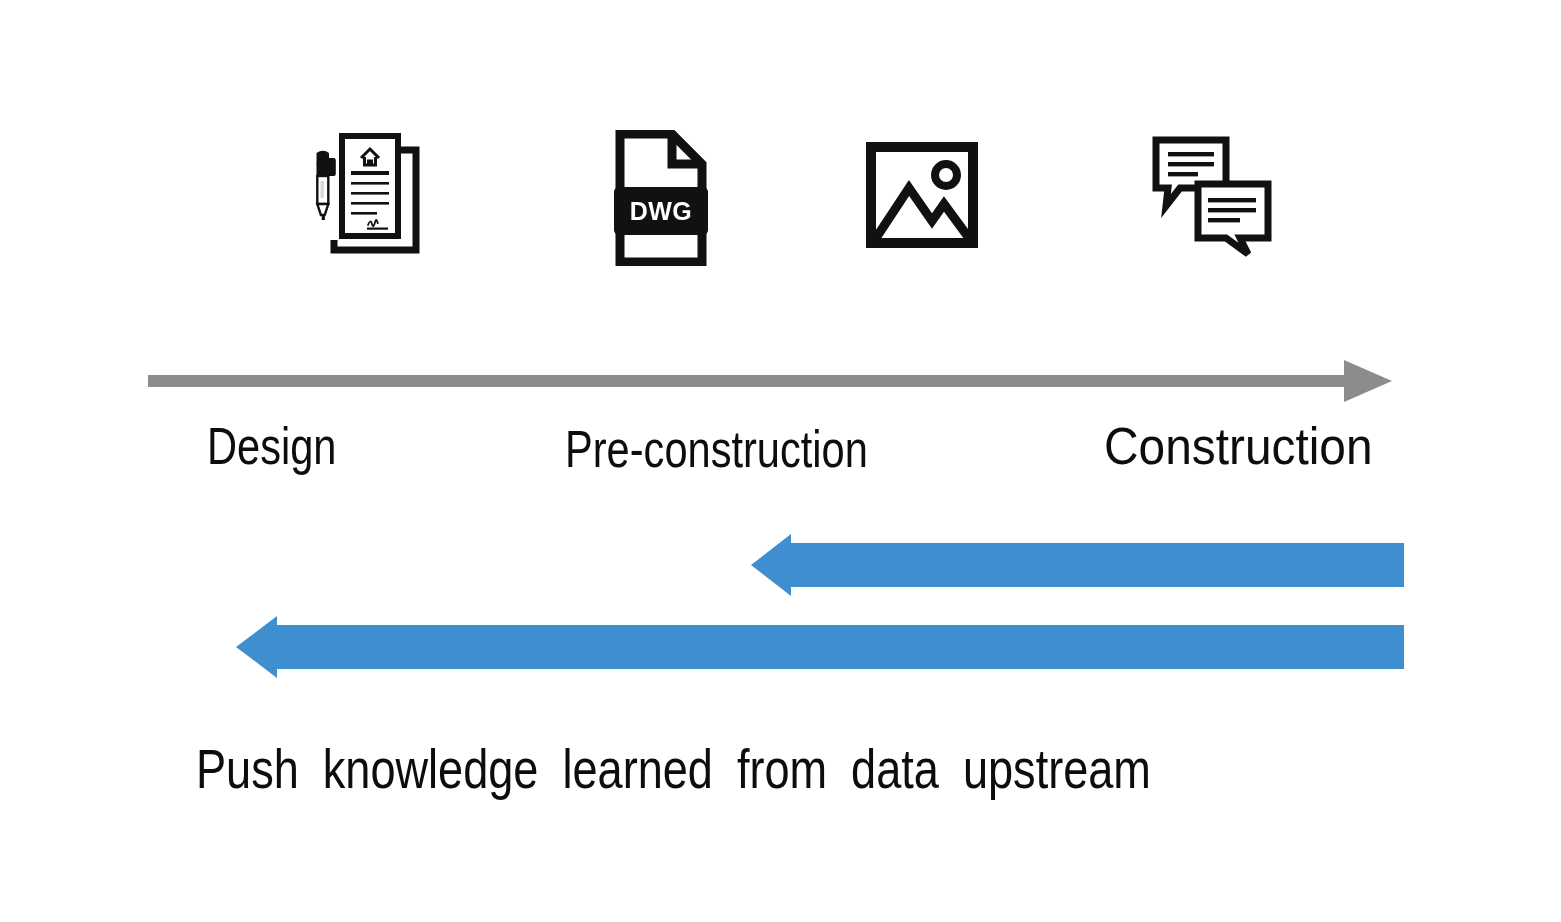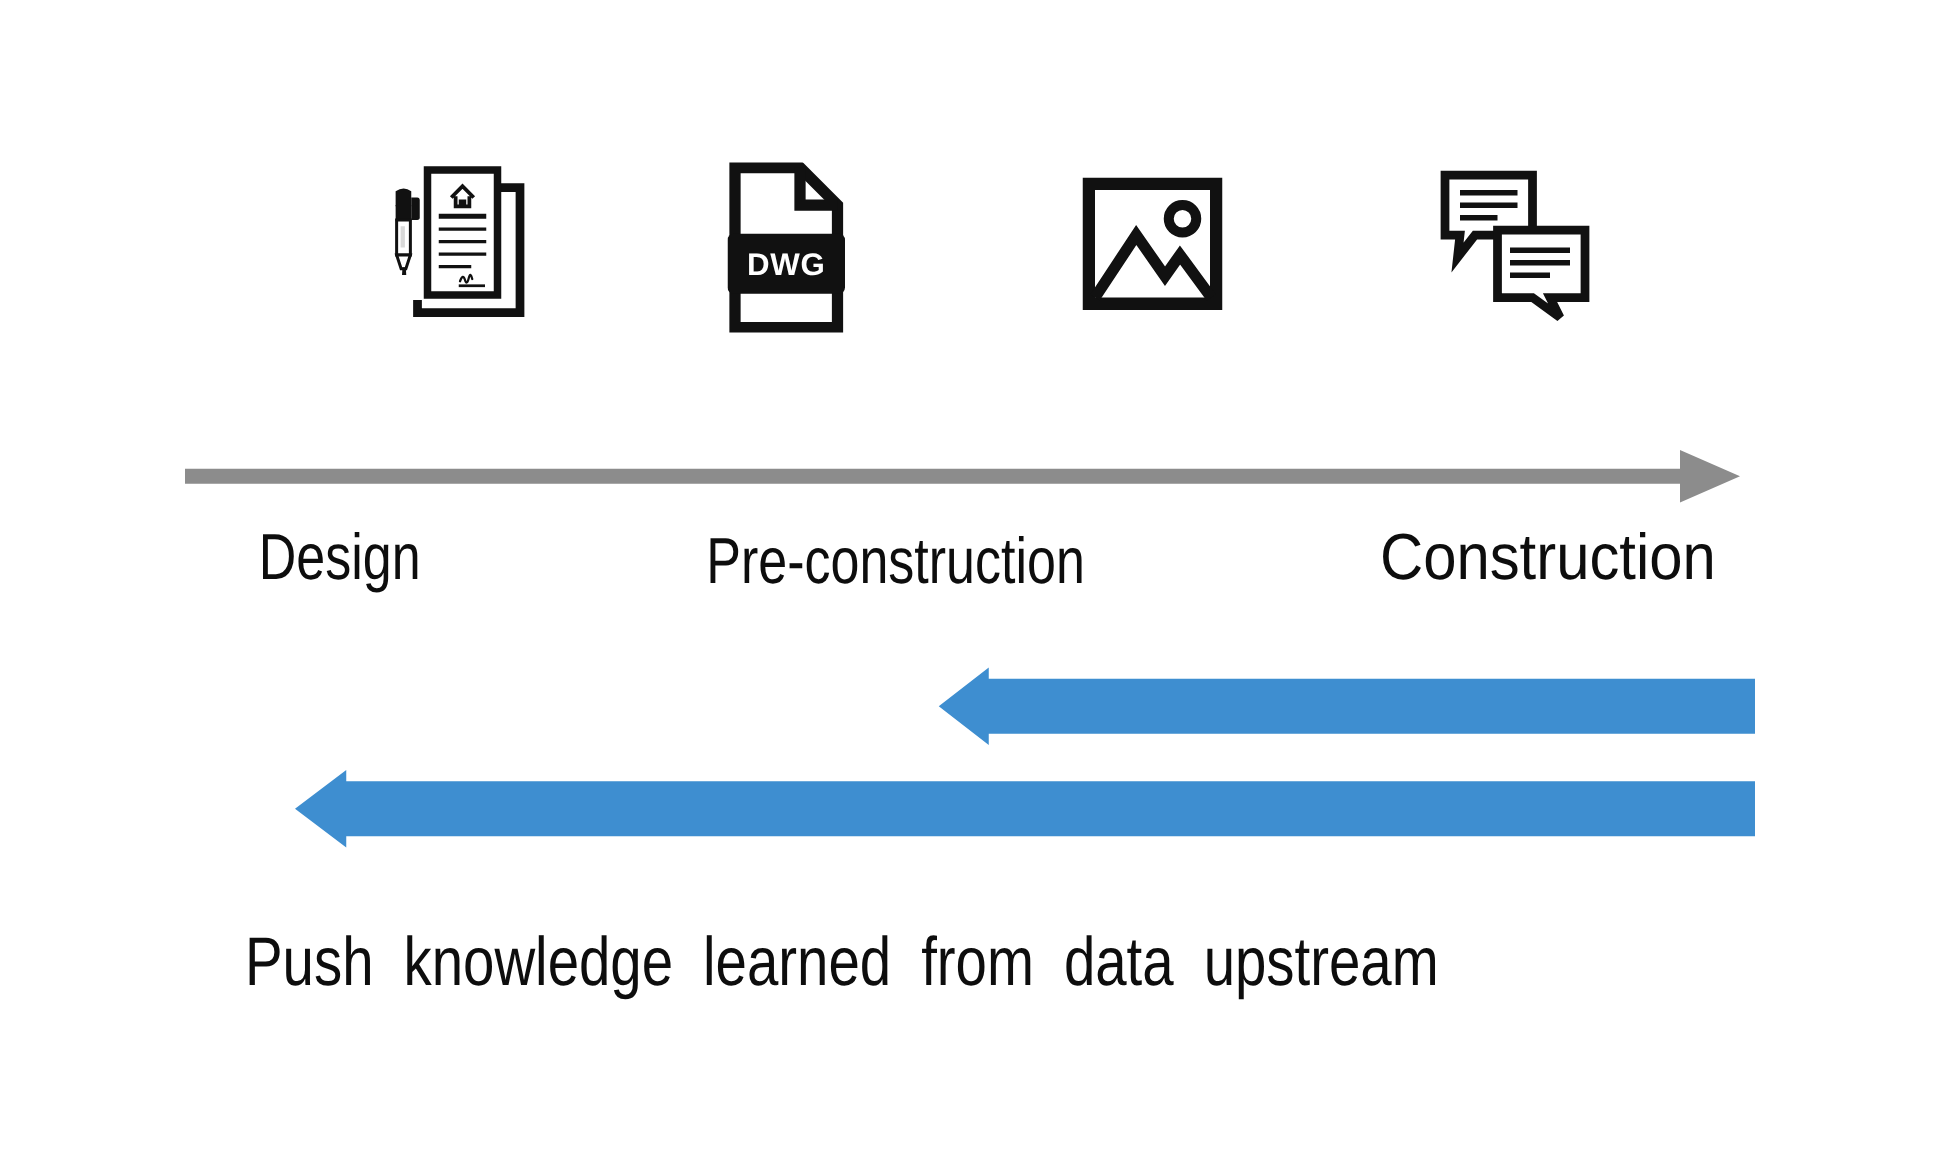--- a/index.html
+++ b/index.html
@@ -94,21 +94,21 @@
         <rect x="18.5" y="36" width="12.5" height="13" fill="#111111"></rect>
         <path d="M31 30 h4.8 q2 0 2 2.4 v13.4 q0 2.2 -2 2.2 H31 z" fill="#111111"></path>
         <rect x="19.3" y="48" width="11" height="28" fill="#ffffff" stroke="#111111" stroke-width="2.4"></rect>
         <rect x="22.5" y="53" width="3.4" height="17" fill="#d8d8d8"></rect>
         <path d="M19.3 76 h11 l-3.6 11 h-3.8 z" fill="#ffffff" stroke="#111111" stroke-width="2.4"></path>
         <path d="M24 86 h2.6 l0.4 6 h-3.4 z" fill="#111111"></path>
       </g>
     </svg>
   </div>
 
-  <div class="icon-box" style="left:582px; top:130px; width:94px; height:136px;">
+  <div class="icon-box" style="left:614px; top:130px; width:94px; height:136px;">
     <svg width="94" height="136" viewBox="0 0 94 136" fill="none" aria-hidden="true">
 
       <path d="M6 4 H58 L88 34 V132 H6 Z" fill="#ffffff" stroke="#111111" stroke-width="9" stroke-linejoin="miter"></path>
 
       <path d="M58 4 V34 H88" stroke="#111111" stroke-width="9" fill="none" stroke-linejoin="miter"></path>
 
       <rect x="0" y="57" width="94" height="48" rx="5" fill="#111111"></rect>
       <text x="47" y="90" fill="#ffffff" text-anchor="middle" font-family="Liberation Sans, sans-serif" font-size="25" font-weight="bold" letter-spacing="0.5">DWG</text>
     </svg>
   </div>

